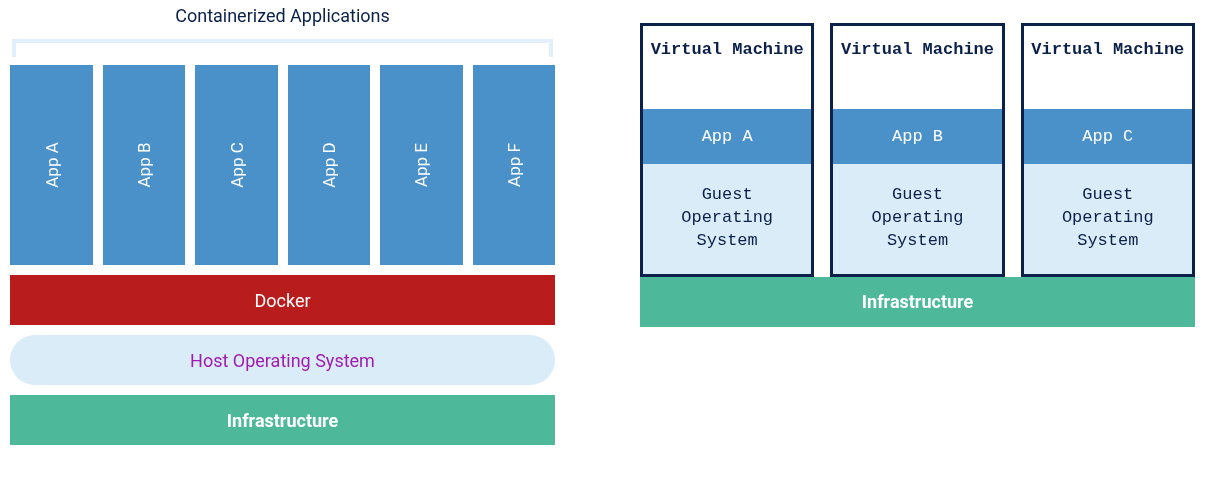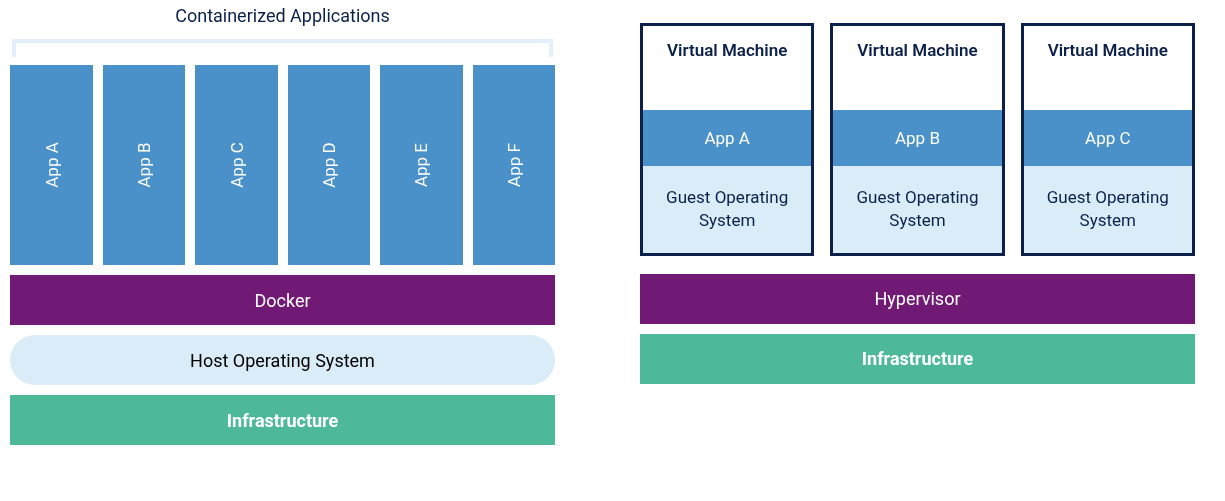--- a/index.html
+++ b/index.html
@@ -55,30 +55,30 @@
     white-space: nowrap;
   }
   .layer {
     height: 50px;
     display: flex;
     align-items: center;
     justify-content: center;
     font-size: 18px;
     margin-bottom: 10px;
   }
-  .layer.blue  { background: #701a75; color: #ffffff; text-align: center; }
-  .layer.light { background: #d9ecf8; color: #000000; border-radius: 25px; }
+  .layer.blue  { background: #b91c1c; color: #ffffff; text-align: center; }
+  .layer.light { background: #d9ecf8; color: #a21caf; border-radius: 25px; }
   .layer.green { background: #4db89a; color: #ffffff; }
   .layer.last  { margin-bottom: 0; font-weight: bold; }
 
   .spacer-top { height: 18px; }
   .vms-row {
     display: flex;
     gap: 16px;
-    margin-bottom: 18px;
+    font-family: Liberation Mono, monospace;
   }
   .vm {
     flex: 1;
     border: 3px solid #0b214a;
     display: flex;
     flex-direction: column;
   }
   .vm-title {
     background: #ffffff;
     color: #0b214a;
@@ -148,17 +148,16 @@
         <div class="vm-title">Virtual Machine</div>
         <div class="vm-app">App B</div>
         <div class="vm-guest">Guest Operating System</div>
       </div>
       <div class="vm">
         <div class="vm-title">Virtual Machine</div>
         <div class="vm-app">App C</div>
         <div class="vm-guest">Guest Operating System</div>
       </div>
     </div>
-    <div class="layer blue">Hypervisor</div>
     <div class="layer green last">Infrastructure</div>
   </div>
 
 </div>
 
 </body></html>

